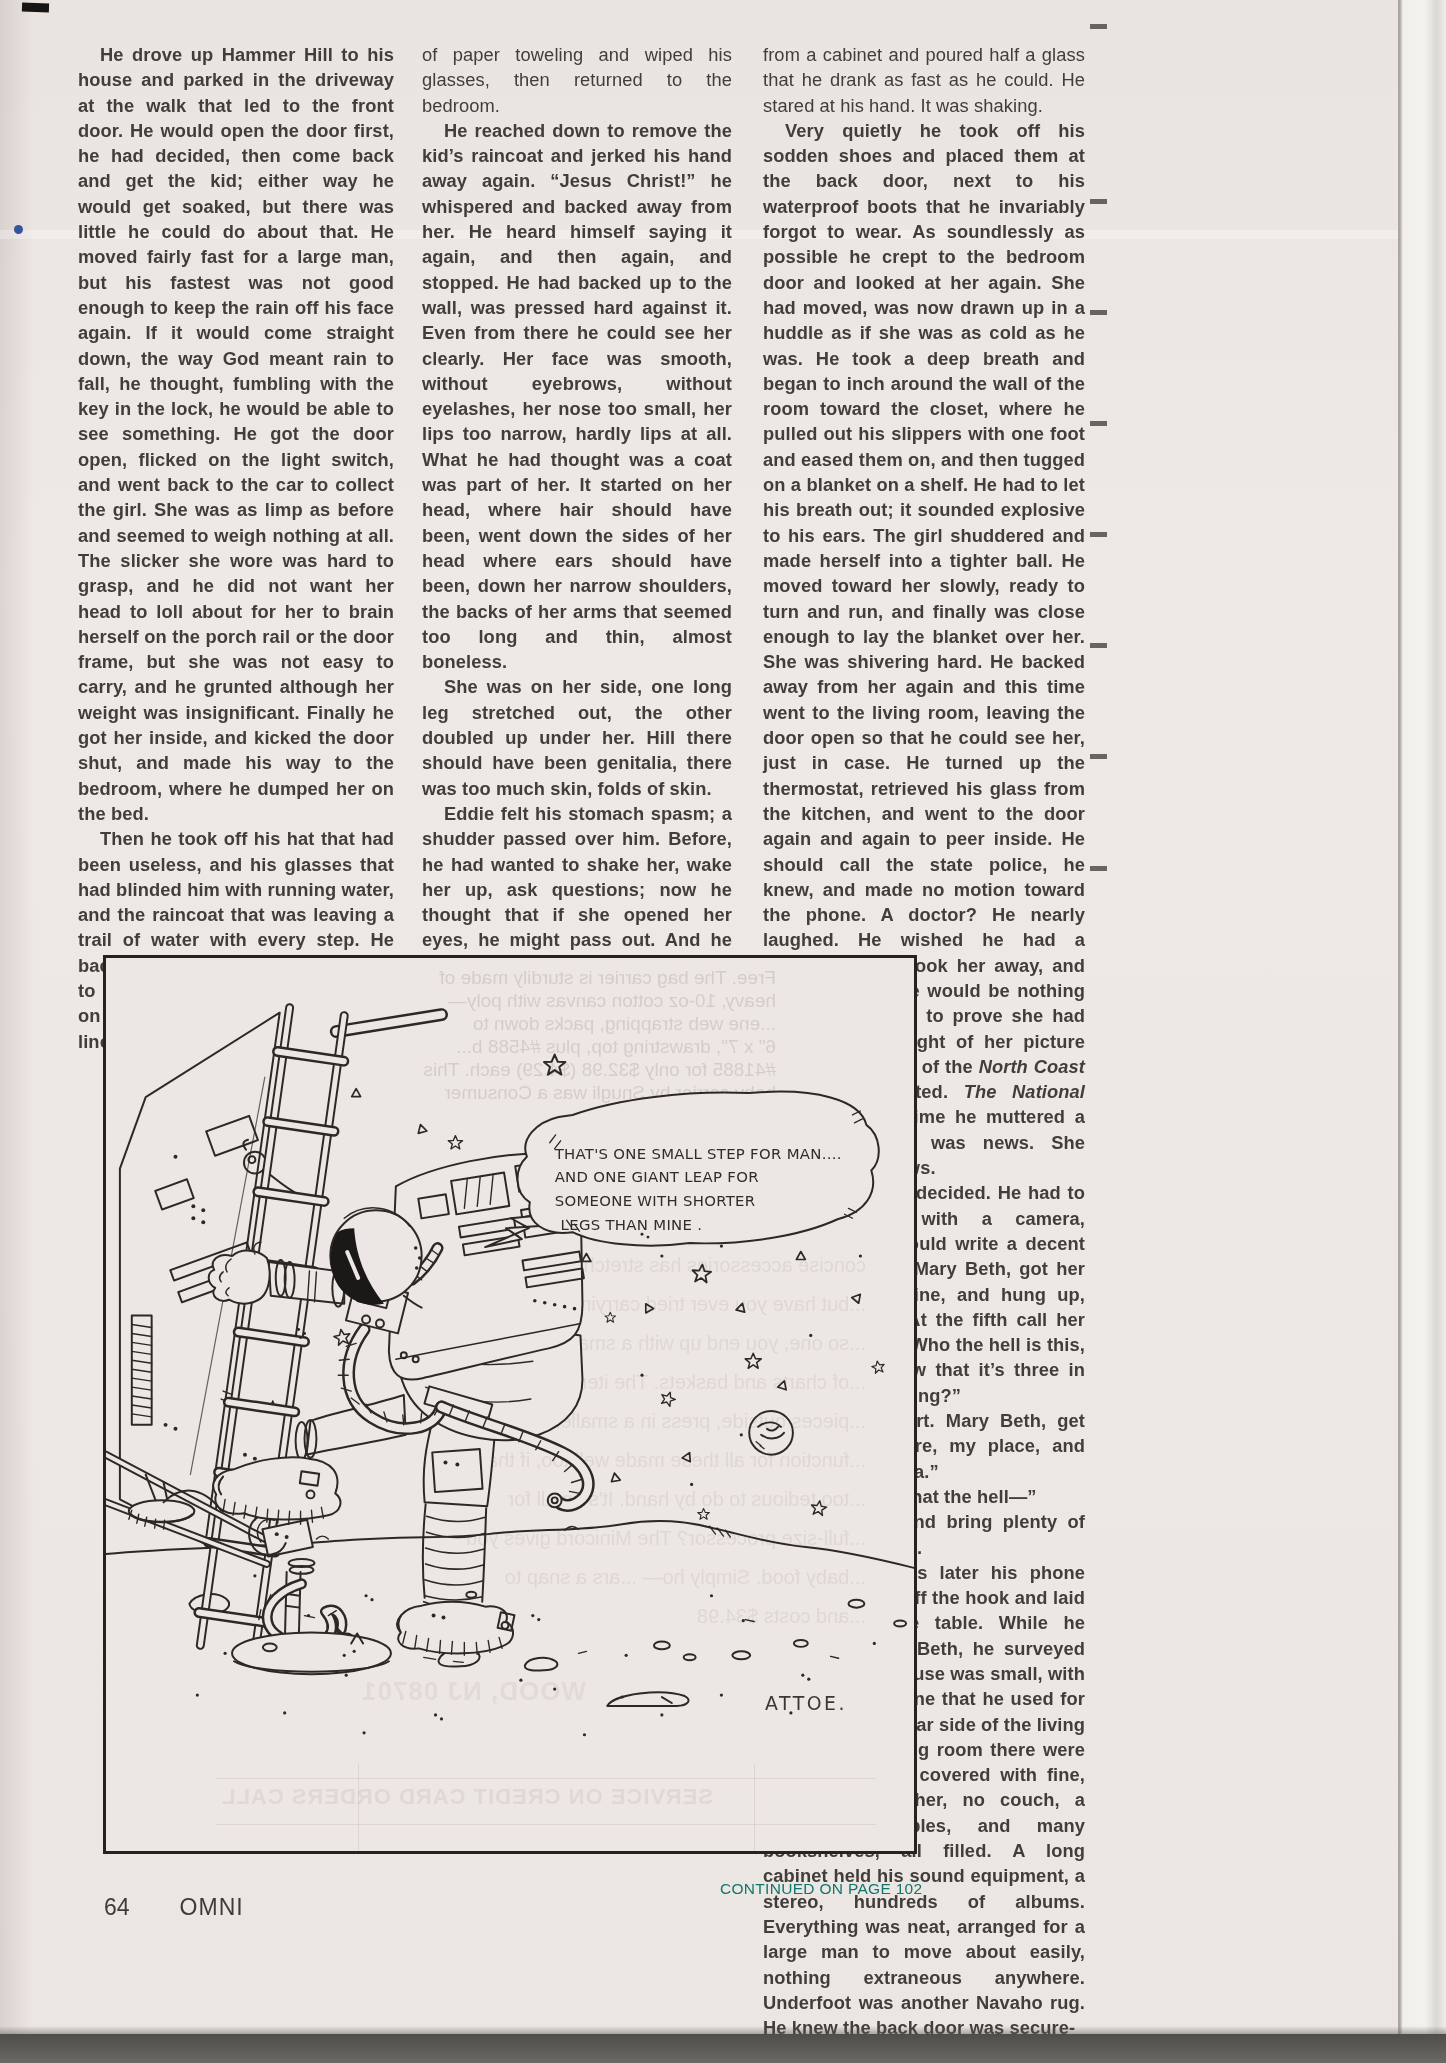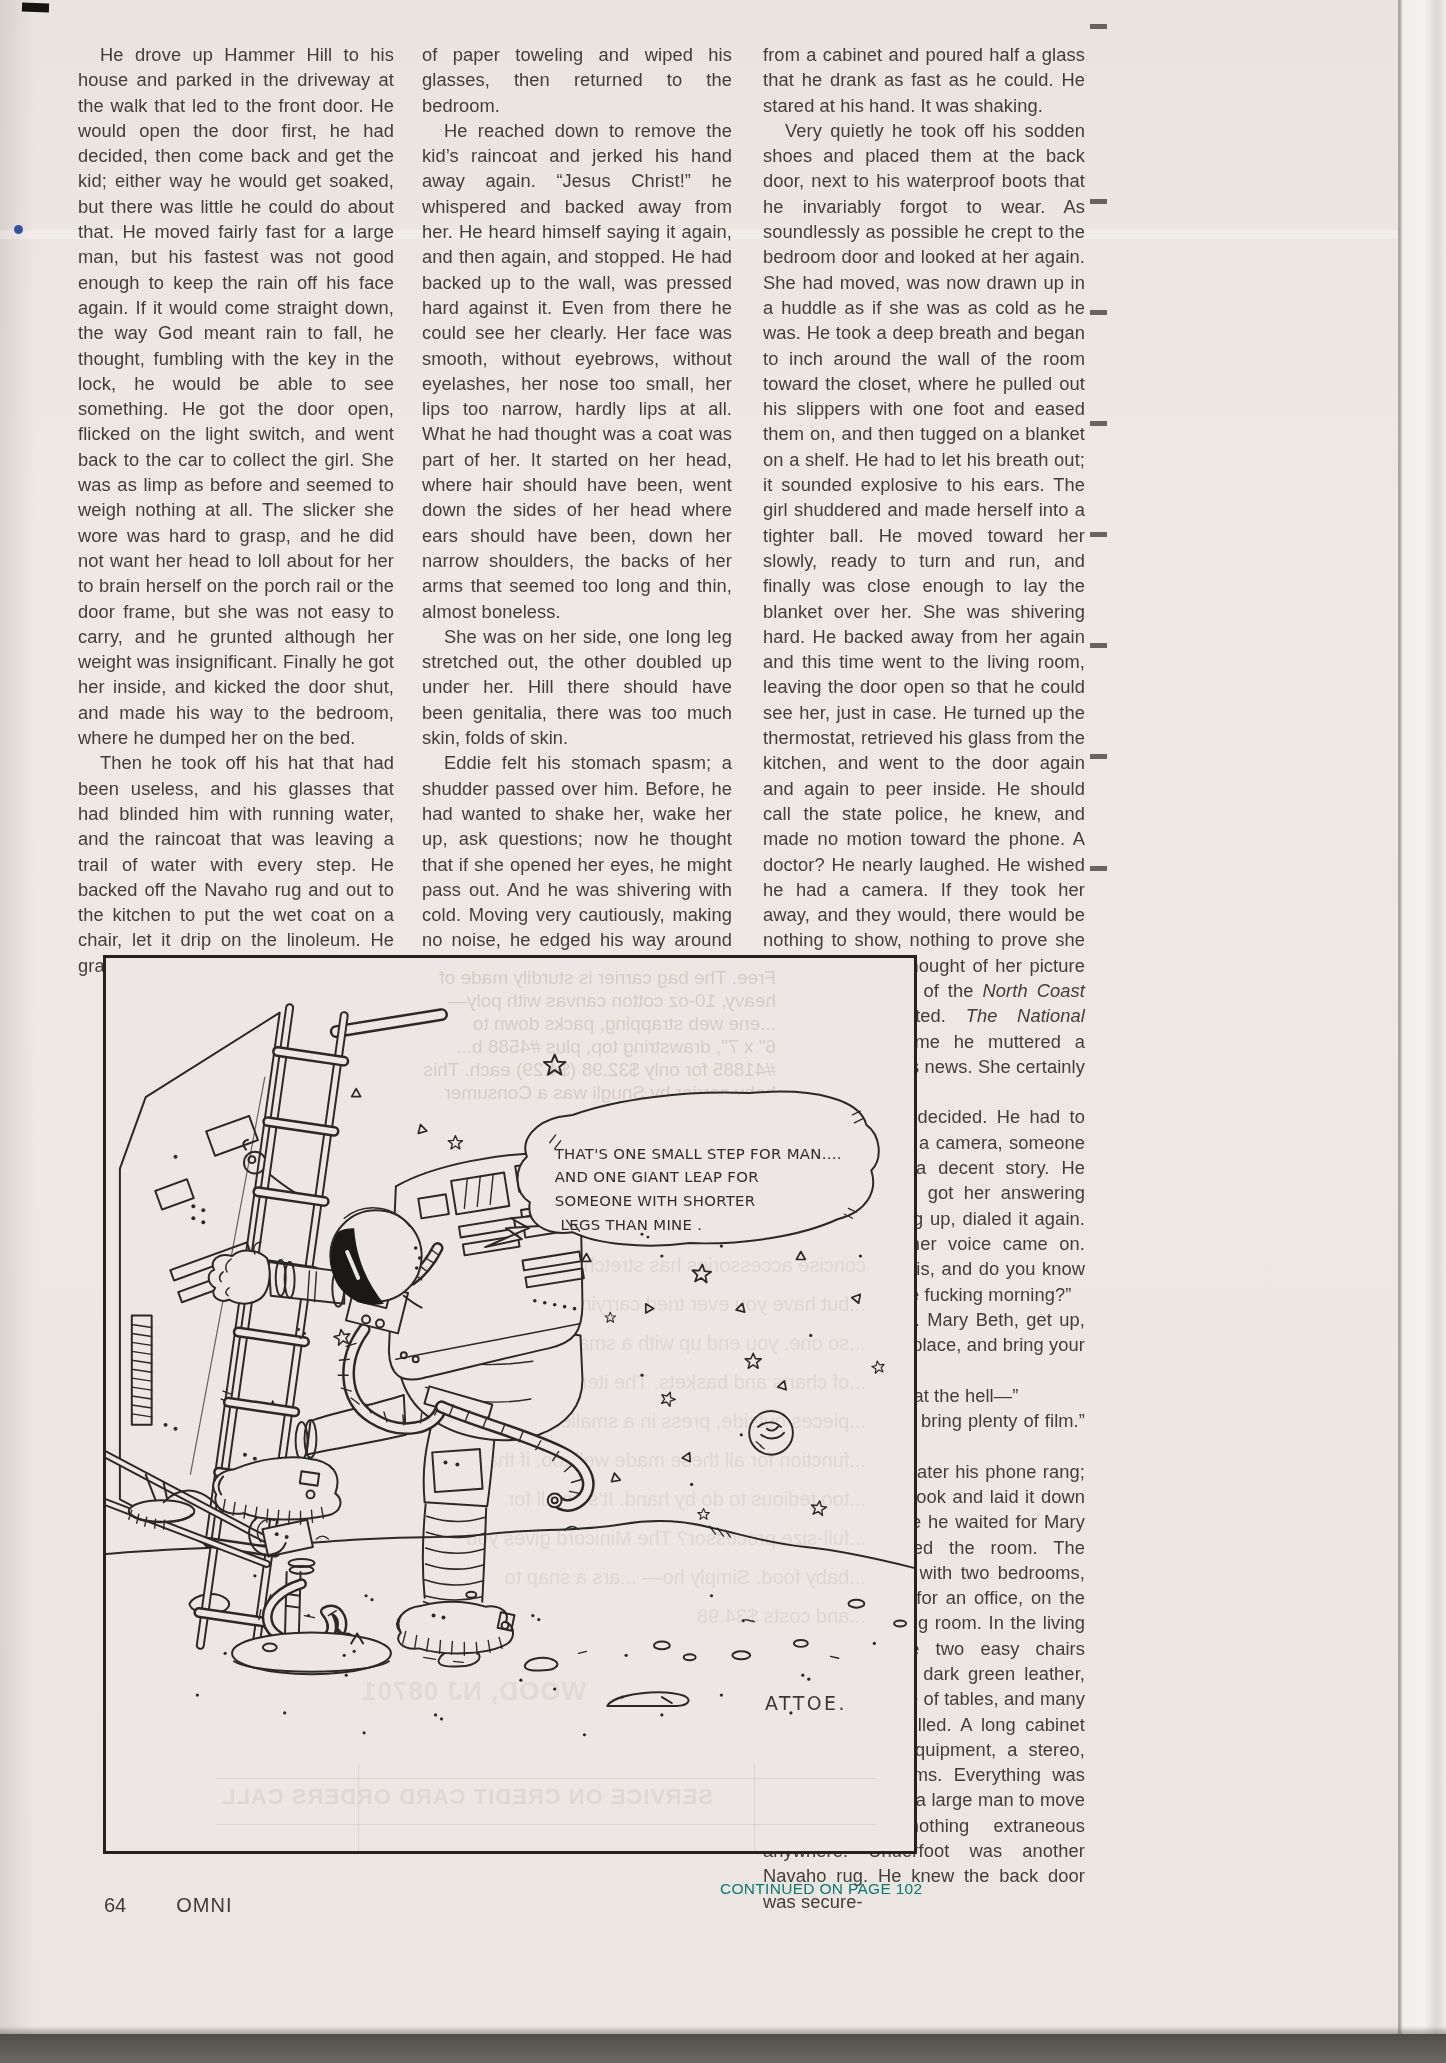--- a/index.html
+++ b/index.html
@@ -18,42 +18,42 @@
   .bottom-shadow{position:absolute;left:0;top:2026px;width:1446px;height:8px;
     background:linear-gradient(180deg,rgba(90,85,80,0),rgba(90,85,80,.45));}
   .corner-mark{position:absolute;left:22px;top:3px;width:27px;height:9px;background:#171513;transform:rotate(2deg);}
   .blue-dot{position:absolute;left:14px;top:225px;width:9px;height:9px;border-radius:50%;background:#35549c;filter:blur(.4px);}
   .rdash{position:absolute;left:1090px;width:17px;height:5px;background:#34312e;opacity:.72;}
 
   
   .col{position:absolute;top:42px;font-size:18.3px;line-height:25.3px;text-align:justify;
        letter-spacing:.1px;color:#413d3a;hyphens:none;}
   .col p{margin:0;}
-  .col p.ind{text-indent:22px;}
+  .col p.ind{text-indent:22px;font-weight:bold;}
   .col em{font-style:italic;}
   #col1{left:78px;width:316px;}
   #col2{left:402px;width:310px;margin-left:20px;}
   #col3{left:763px;width:322px;}
 
   
   .cartoon-box{position:absolute;left:103px;top:955px;width:814px;height:899px;
     border:3px solid #26231f;box-sizing:border-box;background:#ece7e4;overflow:hidden;}
   .cartoon-box svg{position:absolute;left:0;top:0;z-index:2;}
   .ghost{position:absolute;z-index:1;transform:scaleX(-1);color:#9b8680;filter:blur(.4px);
     font-family:"Liberation Sans",sans-serif;white-space:nowrap;}
   .ghost-top{top:8px;left:30px;width:640px;font-size:19px;line-height:23px;opacity:.27;}
   .ghost-mid{top:288px;left:140px;width:620px;font-size:20px;line-height:39px;opacity:.16;}
   .ghost-b1{top:718px;left:255px;font-size:26px;font-weight:bold;opacity:.13;letter-spacing:1px;}
   .ghost-b2{top:826px;left:115px;font-size:22px;font-weight:bold;opacity:.15;letter-spacing:1px;}
   .gline{position:absolute;z-index:1;background:rgba(140,120,115,.16);}
 
   .bubble-text{font-family:"DejaVu Sans",sans-serif;font-size:15px;letter-spacing:.3px;fill:#2f2c29;}
   .sig-text{font-family:"DejaVu Sans",sans-serif;font-size:19px;letter-spacing:2.5px;fill:#3a3734;}
 
-  .footer{position:absolute;top:1894px;font-size:20px;color:#3f3b38;}
+  .footer{position:absolute;top:1894px;font-size:23px;color:#3f3b38;}
   #footer-left{left:104px;}
   #footer-left .mag{margin-left:50px;letter-spacing:1px;}
   #continued{left:720px;top:1880px;font-size:15.5px;color:#0f766e;letter-spacing:.3px;position:absolute;}
 </style>
 </head>
 <body>
 
 <div class="page-shade-left"></div>
 <div class="crease"></div>
 <div class="corner-mark"></div>

